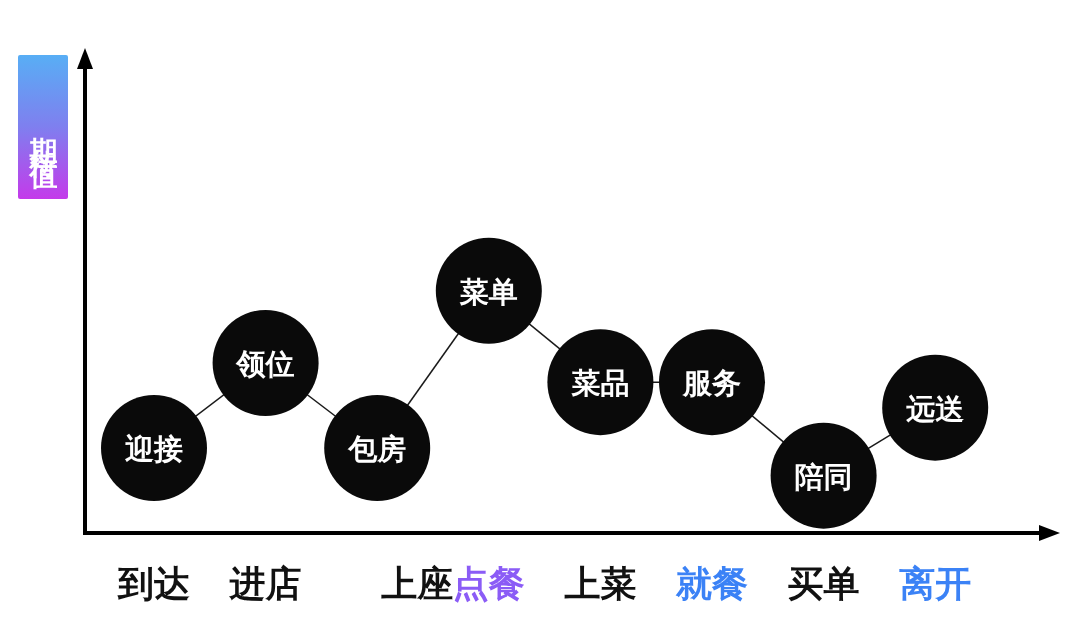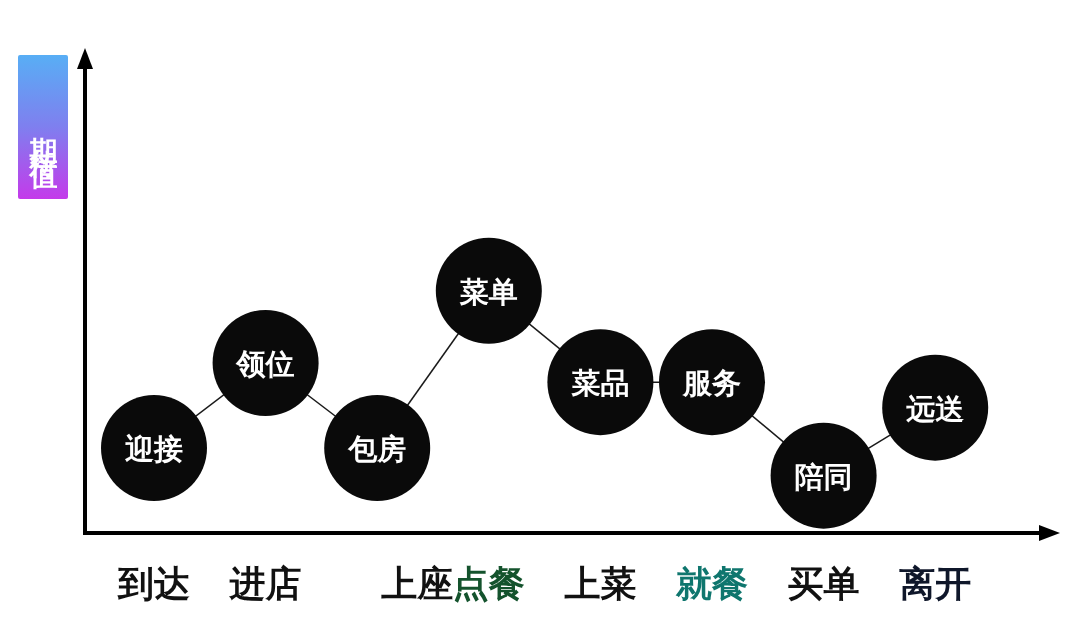--- a/index.html
+++ b/index.html
@@ -100,19 +100,19 @@
         <text x="935.1999999999999" y="408.625" text-anchor="middle" dominant-baseline="central" fill="#ffffff" font-size="29" font-weight="bold" font-family="&quot;Liberation Sans&quot;, sans-serif">远送</text>
       </g>
     </svg>
   <div class="ylabel-box" id="ylabel-box" style="background: linear-gradient(rgb(88, 174, 245) 0%, rgb(127, 127, 239) 50%, rgb(196, 58, 234) 100%);">
     <span class="ylabel-text">期待值</span>
   </div>
   <div id="x-labels">
       <div class="x-label" style="left: 154px; color: rgb(17, 17, 17);">到达</div>
       <div class="x-label" style="left: 265.6px; color: rgb(17, 17, 17); font-family: Liberation Mono, monospace;">进店</div>
       <div class="x-label" style="left: 377.2px; color: rgb(17, 17, 17); margin-left: 40px;">上座</div>
-      <div class="x-label" style="left: 488.8px; color: #14532d;">点餐</div>
+      <div class="x-label" style="left: 488.8px; color: #8b5cf6;">点餐</div>
       <div class="x-label" style="left: 600.4px; color: rgb(17, 17, 17); text-align: right;">上菜</div>
-      <div class="x-label" style="left: 712px; color: #0f766e;">就餐</div>
+      <div class="x-label" style="left: 712px; color: #3b82f6;">就餐</div>
       <div class="x-label" style="left: 823.6px; color: rgb(17, 17, 17);">买单</div>
-      <div class="x-label" style="left: 935.2px; color: #0f172a;">离开</div>
+      <div class="x-label" style="left: 935.2px; color: #3b82f6;">离开</div>
     </div>
 </div>
 
 </body></html>

